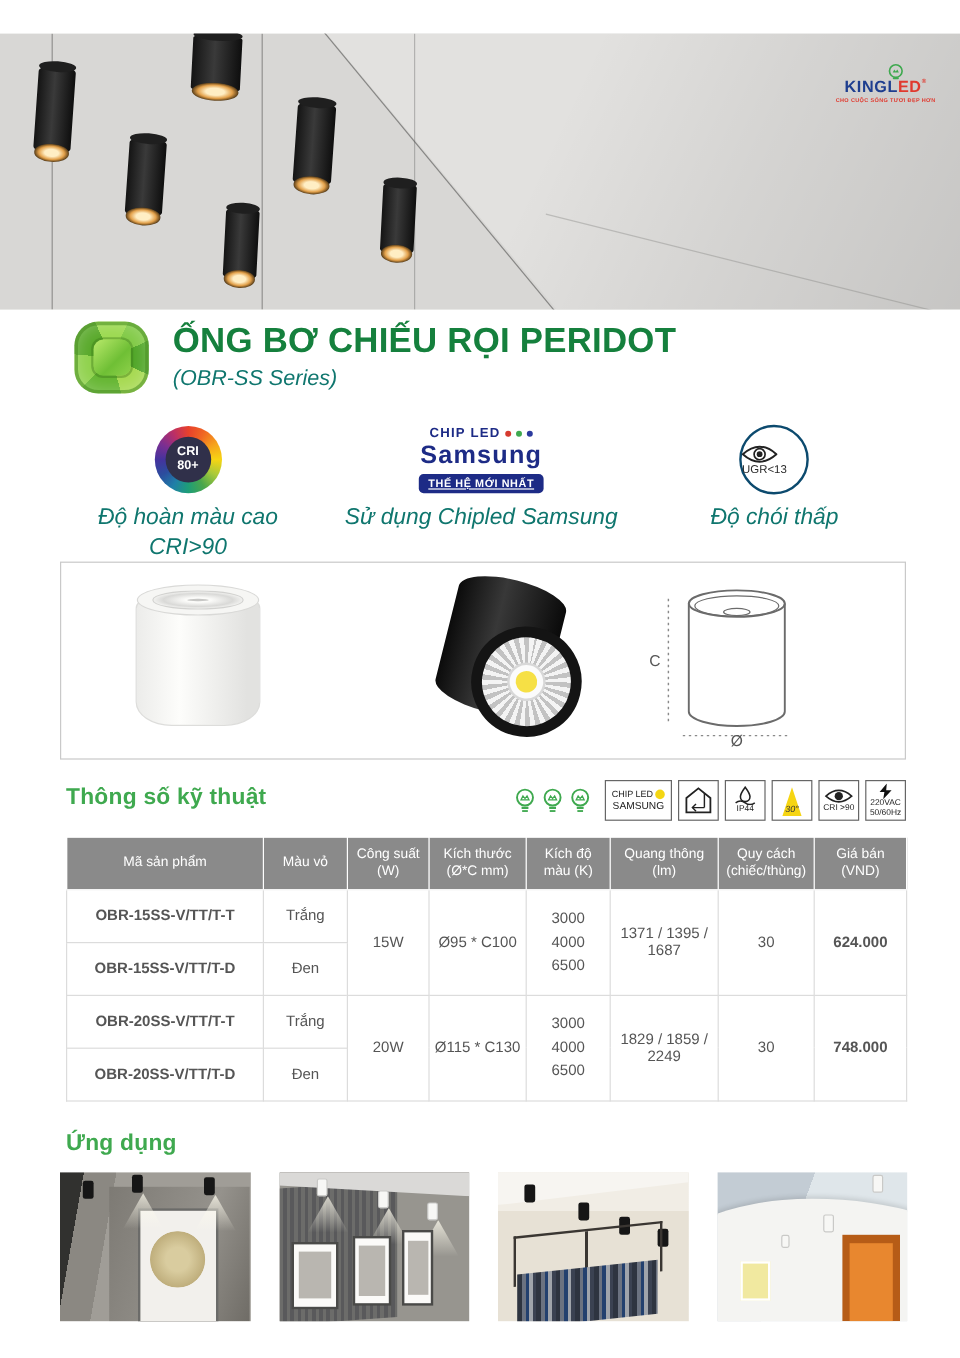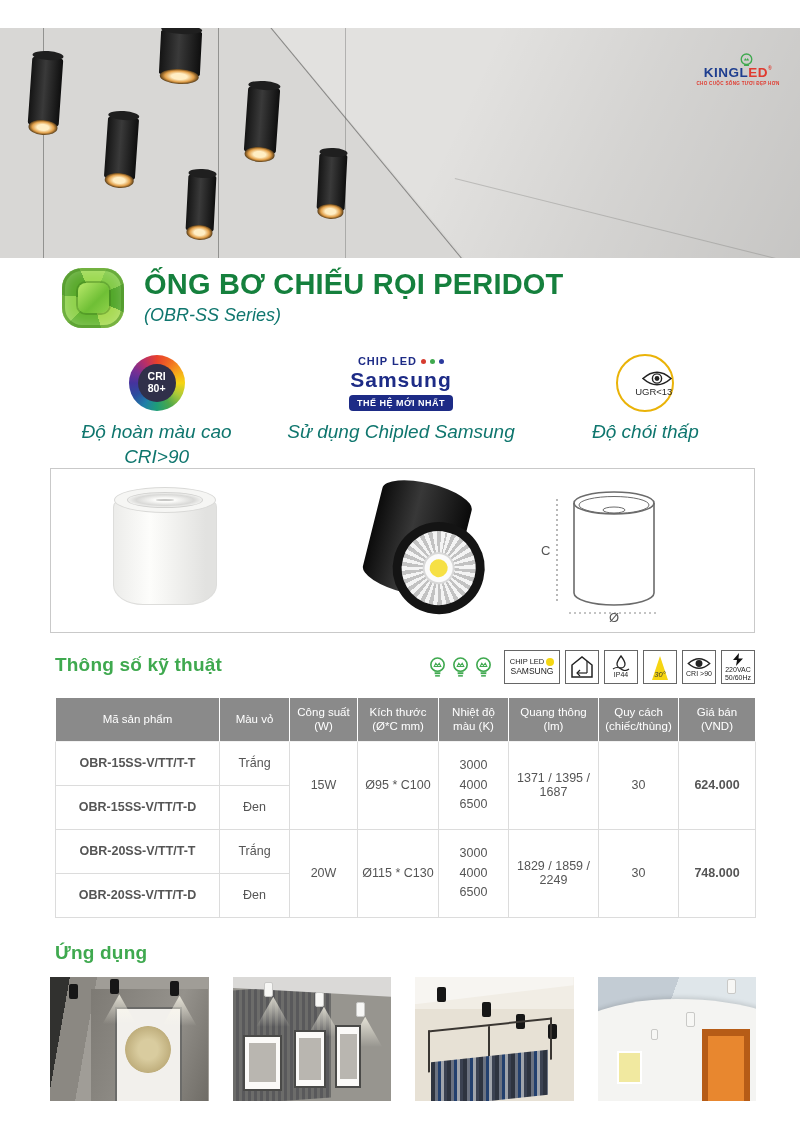--- a/index.html
+++ b/index.html
@@ -61,23 +61,23 @@
   .cri-core { position:absolute; inset:9px; border-radius:50%; background:#30304a; color:#fff;
     display:flex; flex-direction:column; align-items:center; justify-content:center; font-weight:bold; }
   .cri-core span { font-size:10.5px; line-height:1.1; }
 
   .samsung-blk { line-height:1.15; }
   .chipled-row { font-size:11px; font-weight:bold; color:#1d2b86; letter-spacing:1px; display:flex; align-items:center; justify-content:center; gap:4px; }
   .dot { width:5px; height:5px; border-radius:50%; display:inline-block; }
   .dot.r { background:#d63b2f; } .dot.g { background:#3fa94f; } .dot.b { background:#2b3a9e; }
   .samsung-name { font-size:21px; font-weight:bold; color:#1d2b86; letter-spacing:1px; }
   .samsung-badge { display:inline-block; margin-top:3px; background:#1d2b86; color:#fff; font-size:9px; font-weight:bold;
-    padding:3px 8px; border-radius:4px; letter-spacing:.5px; }
-
-  .ugr-circle { width:58px; height:58px; border-radius:50%; border:2px solid #eab308; display:flex; flex-direction:column; align-items:flex-end; justify-content:center; background:#fff; }
+    padding:3px 8px; border-radius:4px; letter-spacing:.5px;text-decoration:underline; }
+
+  .ugr-circle { width:58px; height:58px; border-radius:50%; border:2px solid #0c4a6e; display:flex; flex-direction:column; align-items:flex-start; justify-content:center; background:#fff; }
   .ugr-label { font-size:9.5px; color:#2b2b2b; margin-top:-1px; }
 
   .accent-icon { display:flex; flex-direction:column; align-items:center; }
   .accent-box { width:30px; height:38px; background:#9b9b9b; }
   .accent-beam { width:0; height:0; margin-top:2px; border-left:11px solid transparent; border-right:11px solid transparent; border-bottom:28px solid #3fa94f; }
 
   
   .showcase { position:absolute; top:468px; left:50px; width:705px; height:165px; background:#fff; border:1px solid #c9c9c9; }
   .wht { position:absolute; left:62px; top:18px; width:104px; height:118px; }
   .wht-body { position:absolute; top:12px; width:104px; height:106px;
@@ -355,21 +355,21 @@
         <col style="width:77px">
     </colgroup>
     <thead>
       <tr>
         <th>Mã sản phẩm</th>
         <th>Màu vỏ</th>
         <th>Công suất
 (W)</th>
         <th>Kích thước
 (Ø*C mm)</th>
-        <th>Nhiệt độ
+        <th>Kích độ
 màu (K)</th>
         <th>Quang thông
 (lm)</th>
         <th>Quy cách
 (chiếc/thùng)</th>
         <th>Giá bán
 (VND)</th>
       </tr>
     </thead>
     <tbody>

